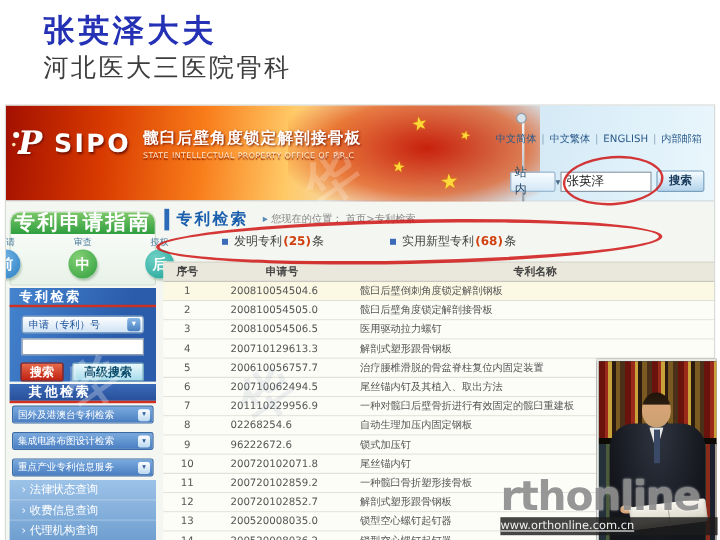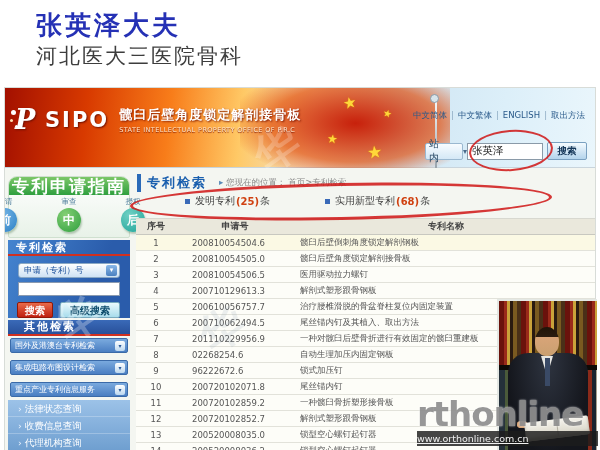--- a/index.html
+++ b/index.html
@@ -213,21 +213,21 @@
 
       <div class="logo">
         <span class="logo-mark">P</span>
         <span class="logo-sipo">SIPO</span>
         <span class="org">
           <span class="org-cn" style="display:block">髋臼后壁角度锁定解剖接骨板</span>
           <span class="org-en" style="display:block">STATE INTELLECTUAL PROPERTY OFFICE OF P.R.C</span>
         </span>
       </div>
 
-      <div class="top-links"><span class="tlink">中文简体</span><span class="sep">|</span><span class="tlink">中文繁体</span><span class="sep">|</span><span class="tlink">ENGLISH</span><span class="sep">|</span><span class="tlink">取出方法</span></div>
+      <div class="top-links"><span class="tlink">中文简体</span><span class="sep">|</span><span class="tlink">中文繁体</span><span class="sep">|</span><span class="tlink">ENGLISH</span><span class="sep">|</span><span class="tlink">内部邮箱</span></div>
 
       <div class="hdr-search">
         <span class="scope">
           <span>站内</span>
           <span class="arw"></span>
         </span>
         <input class="hdr-input" readonly="" value="张英泽" style="">
         <span class="hdr-btn">搜索</span>
       </div>
     </div>

